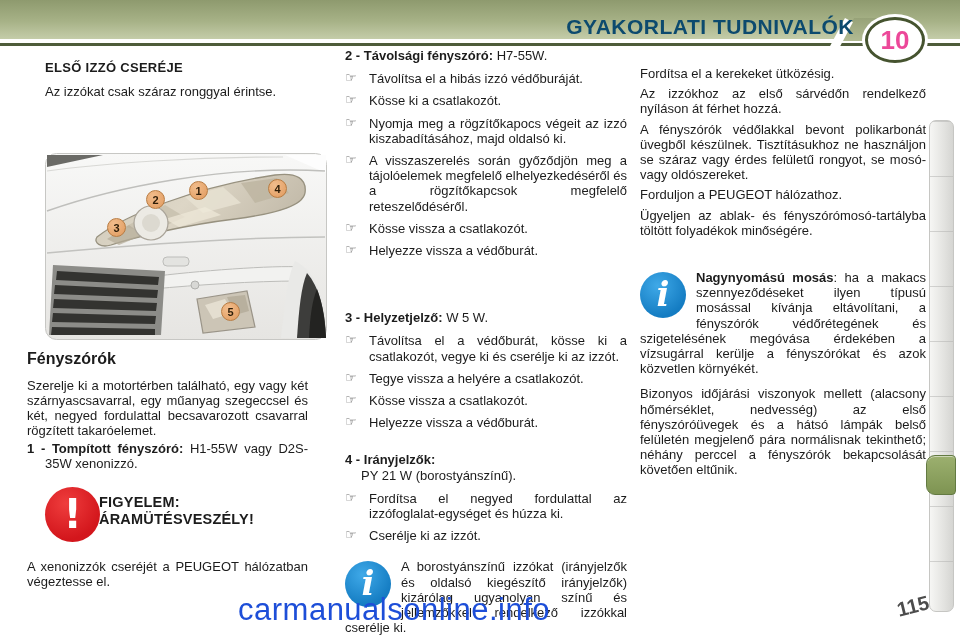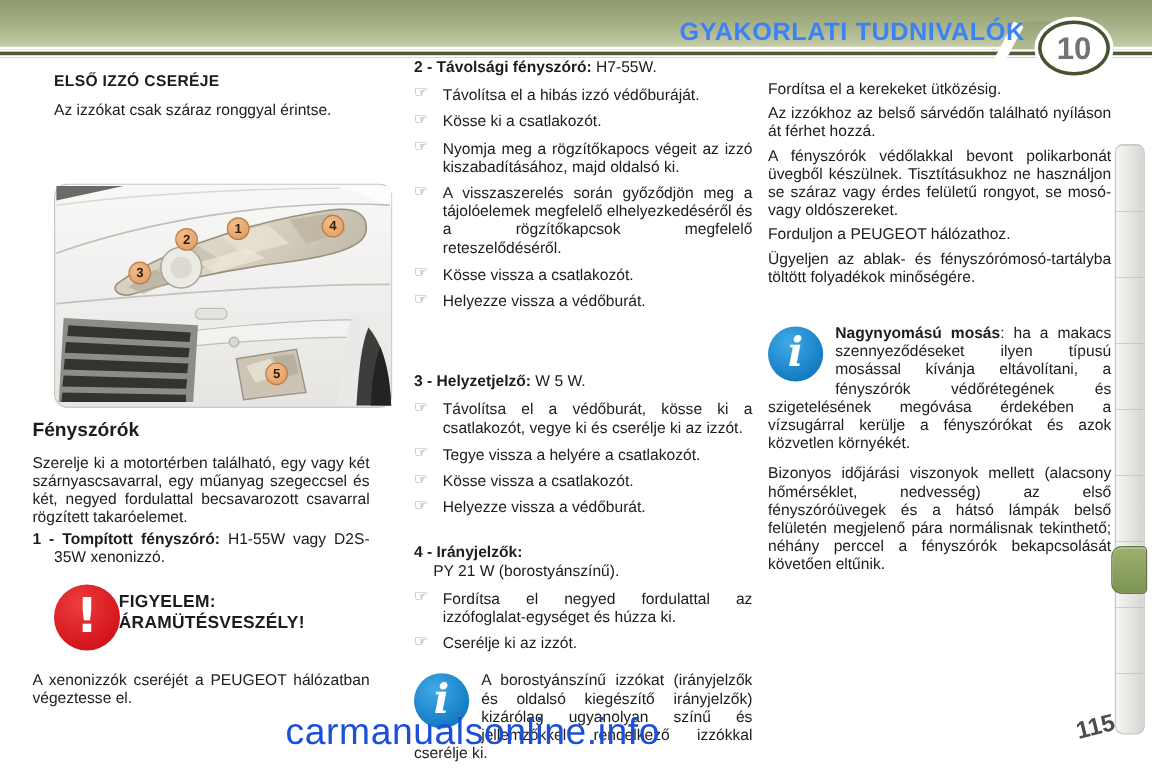--- a/index.html
+++ b/index.html
@@ -13,41 +13,41 @@
     overflow:hidden;
   }
 
   
   .header-band {
     position:absolute; left:0; top:0; width:960px; height:39px;
     background:linear-gradient(to bottom,#8e9a6e 0%,#a7b287 55%,#c4cca9 100%);
   }
   .header-title {
     position:absolute; top:15px; right:106px;
-    font-size:21px; font-weight:bold; letter-spacing:0.5px; color:#3b82f6;
+    font-size:21px; font-weight:bold; letter-spacing:0.5px; color:#0c4a6e;
   }
   .header-strip {
     position:absolute; left:0; top:41px; width:960px; height:7px;
     background:#4e5c3a;
     border-top:2px solid #ffffff; border-bottom:2px solid #ffffff;
   }
   .header-slash {
     position:absolute; left:836px; top:18px; width:9px; height:36px;
     background:#ffffff; transform:rotate(28deg);
   }
   .header-slash-green {
     position:absolute; left:846px; top:18px; width:30px; height:30px;
     background:linear-gradient(to bottom,#97a278,#b9c29b); transform:skewX(-28deg);
   }
   .chapter-badge {
     position:absolute; left:865px; top:17px; width:60px; height:46px;
     background:#ffffff; border:3px solid #45532f; border-radius:50%;
     box-shadow:0 0 0 3px #ffffff;
     display:flex; align-items:center; justify-content:center;
-    font-size:26px; font-weight:bold; color:#737373;
+    font-size:26px; font-weight:bold; color:#ec4899;
     z-index:5;
   }
 
   
   .col { position:absolute; font-size:13px; line-height:1.17; text-align:justify; }
   .col1 { left:45px;  top:60px; width:281px; }
   .col2 { left:345px; top:48px; width:282px; }
   .col3 { left:640px; top:60px; width:286px; }
 
   .section-title { font-size:13px; font-weight:bold; letter-spacing:0.3px; text-align:left; }
@@ -268,21 +268,21 @@
   </ul>
 
   <div style="margin-top:16px;">
     <div class="info-icon"><span>i</span></div>
     <span>A borostyánszínű izzókat (irányjelzők és oldalsó kiegészítő irányjelzők) kizárólag ugyanolyan színű és jellemzőkkel rendelkező izzókkal cserélje ki.</span>
   </div>
 </div>
 
 <div class="col col3">
   <div class="para" style="margin-top:6px;">Fordítsa el a kerekeket ütközésig.</div>
-  <div class="para" style="margin-top:5px;">Az izzókhoz az belső sárvédőn található nyíláson át férhet hozzá.</div>
+  <div class="para" style="margin-top:5px;">Az izzókhoz az első sárvédőn rendelkező nyíláson át férhet hozzá.</div>
   <div class="para" style="margin-top:5px;">A fényszórók védőlakkal bevont polikarbonát üvegből készülnek. Tisztításukhoz ne használjon se száraz vagy érdes felületű rongyot, se mosó- vagy oldószereket.</div>
   <div class="para" style="margin-top:5px;">Forduljon a PEUGEOT hálózathoz.</div>
   <div class="para" style="margin-top:5px;">Ügyeljen az ablak- és fényszórómosó-tartályba töltött folyadékok minőségére.</div>
 
   <div style="margin-top:32px;">
     <div class="info-icon"><span>i</span></div>
     <b>Nagynyomású mosás</b><span>: ha a makacs szennyeződéseket ilyen típusú mosással kívánja eltávolítani, a fényszórók védőrétegének és szigetelésének megóvása érdekében a vízsugárral kerülje a fényszórókat és azok közvetlen környékét.</span>
   </div>
   <div class="para" style="margin-top:10px; clear:both;">Bizonyos időjárási viszonyok mellett (alacsony hőmérséklet, nedvesség) az első fényszóróüvegek és a hátsó lámpák belső felületén megjelenő pára normálisnak tekinthető; néhány perccel a fényszórók bekapcsolását követően eltűnik.</div>
 </div>

